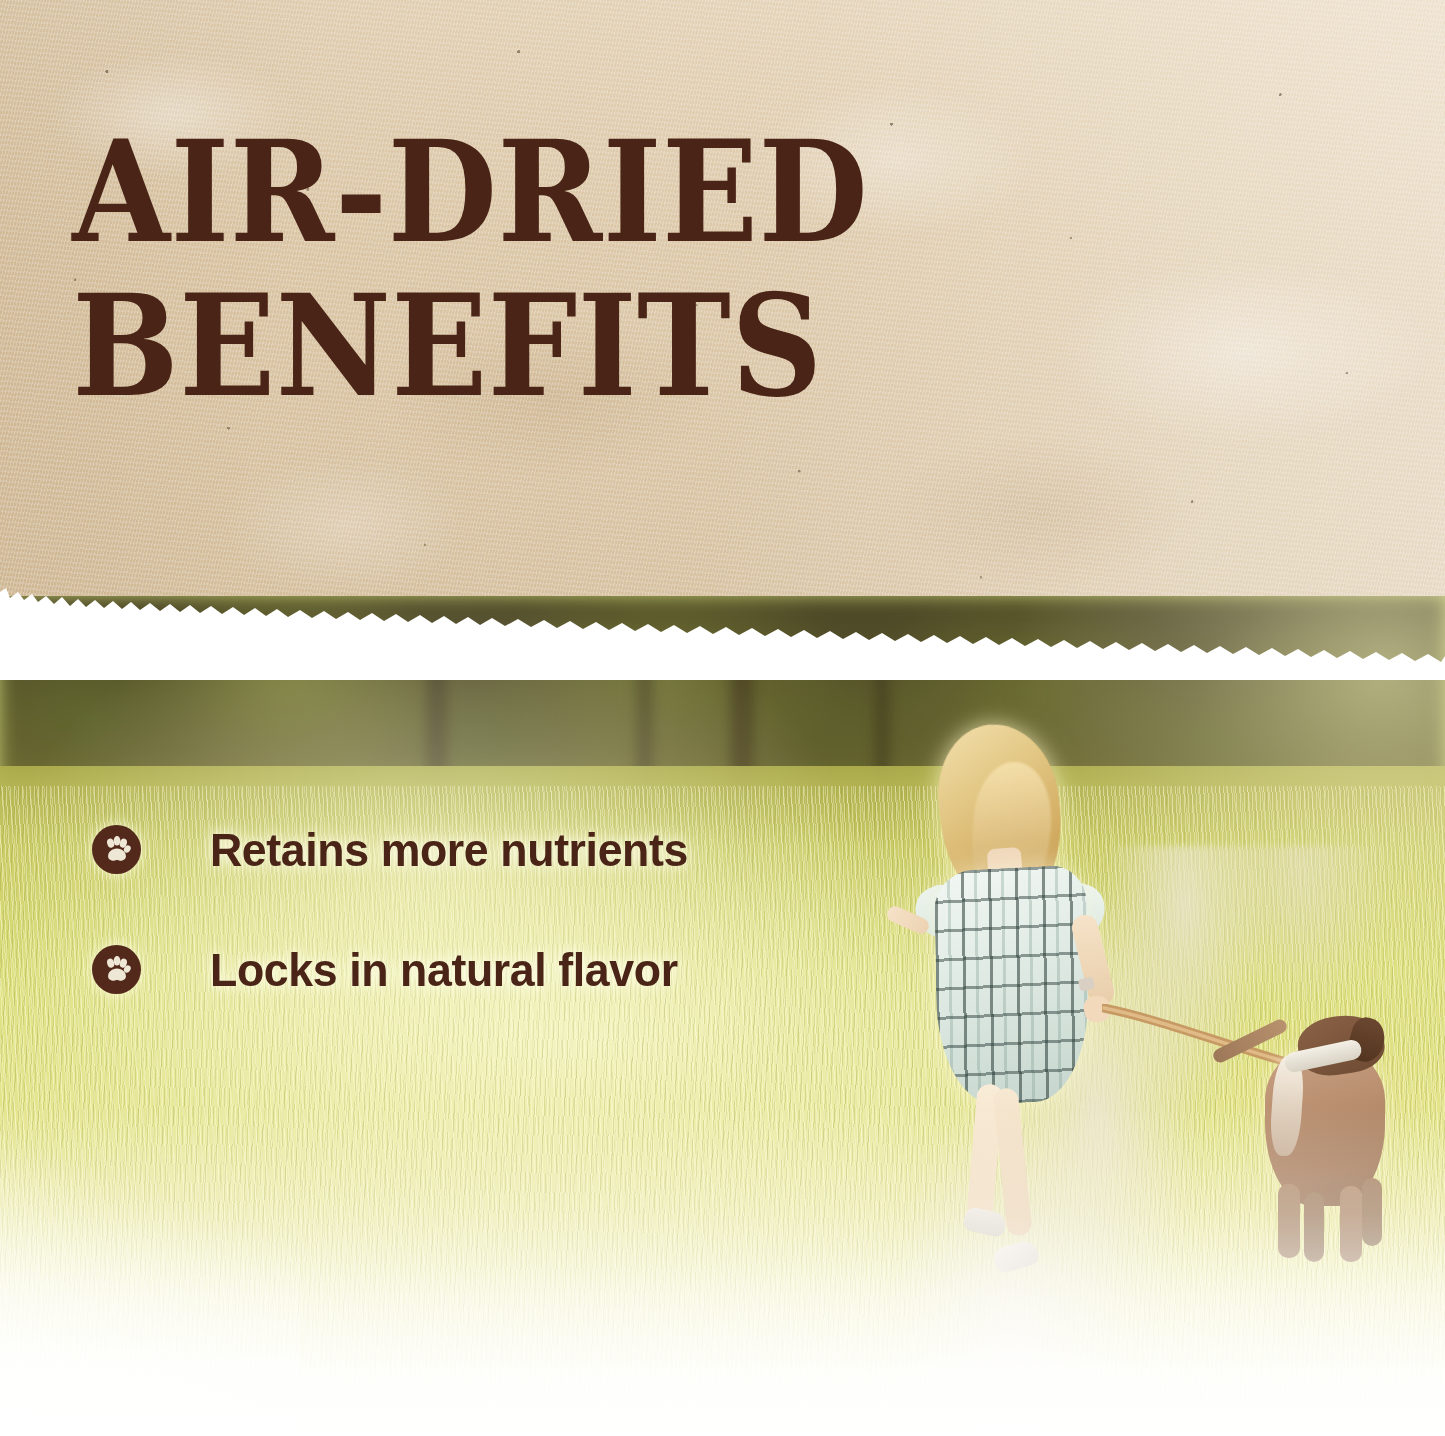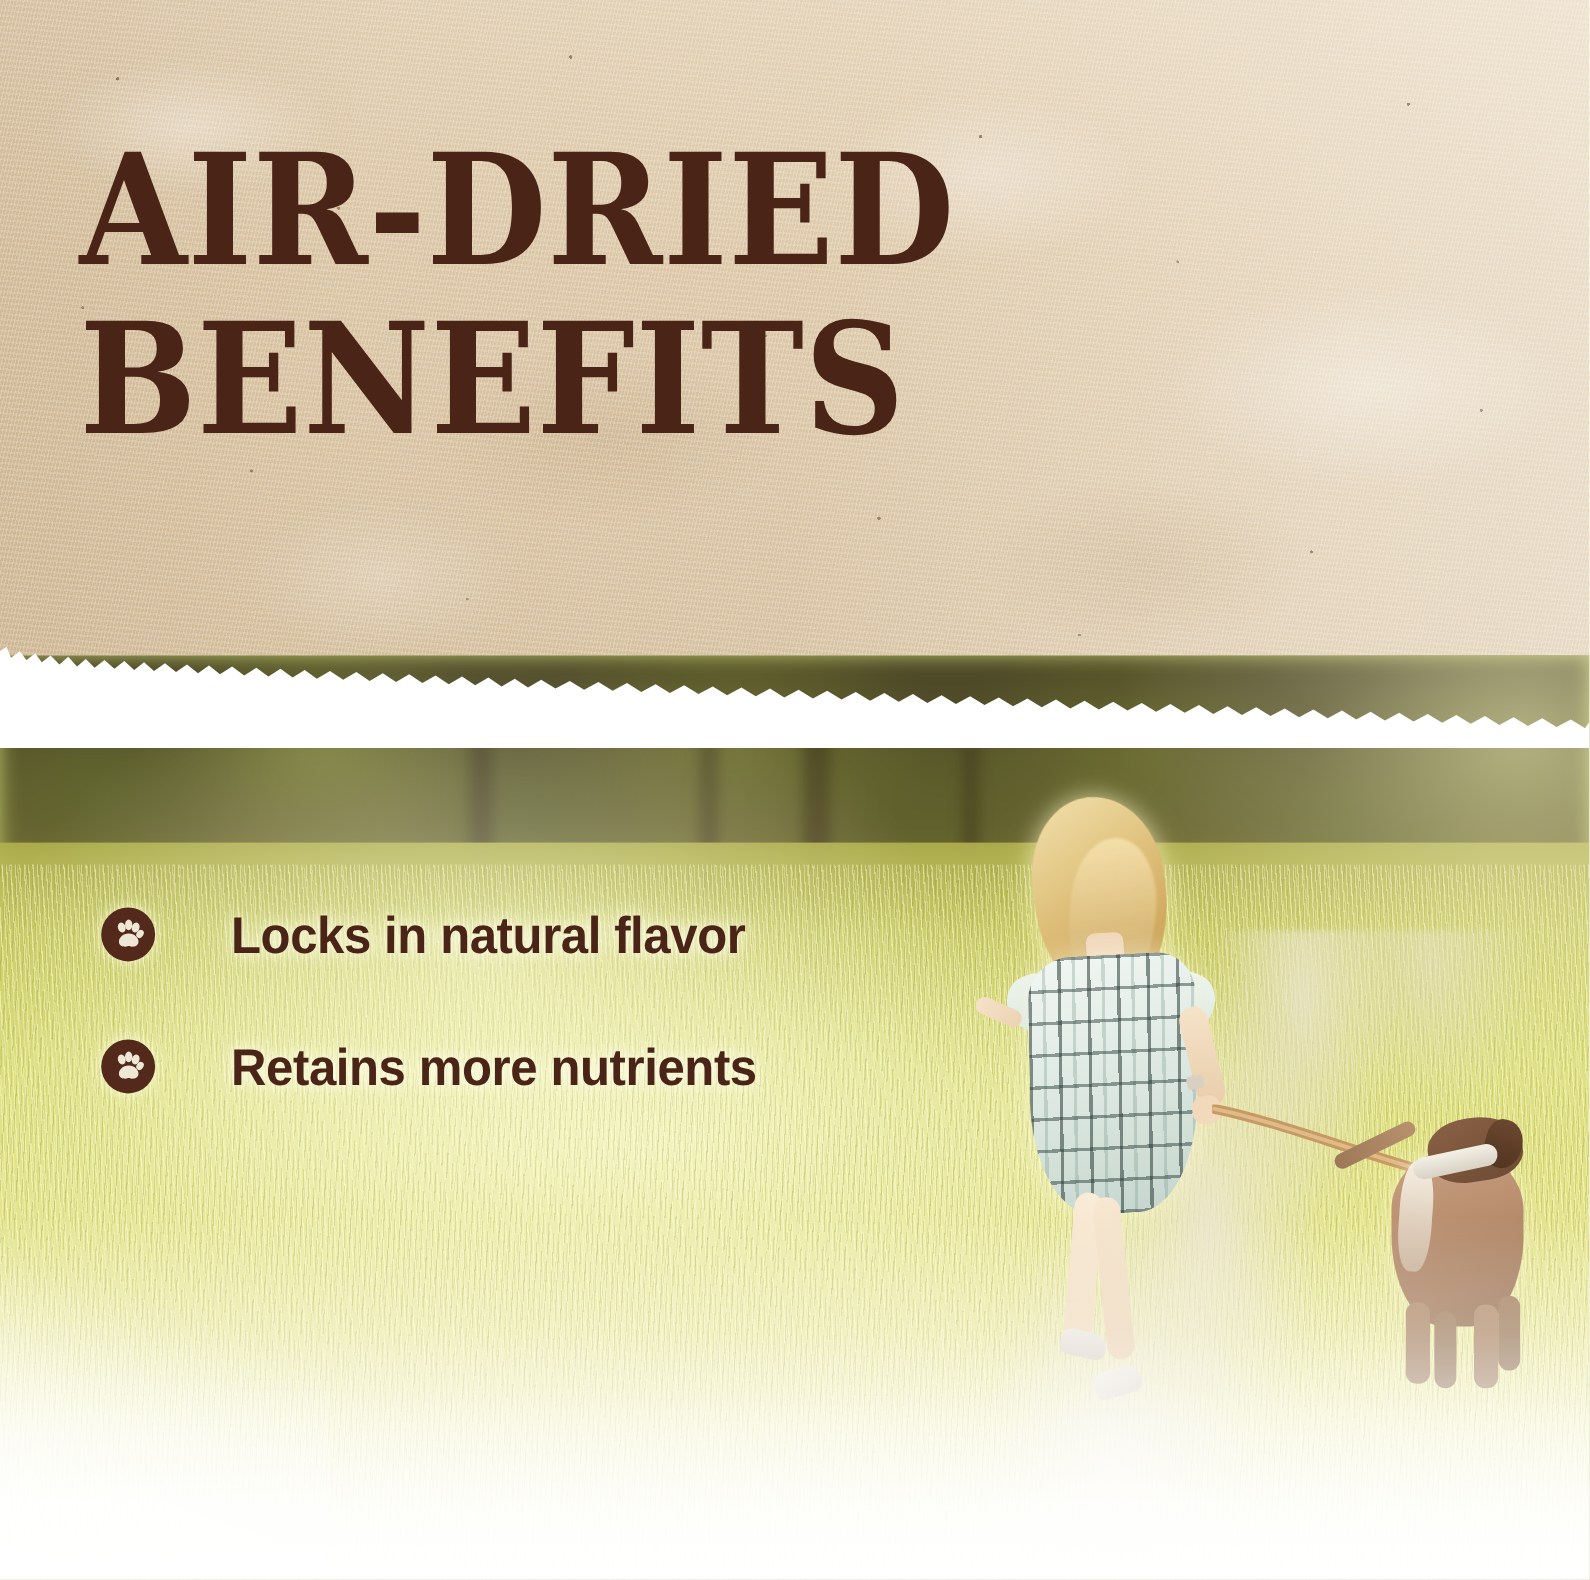--- a/index.html
+++ b/index.html
@@ -421,32 +421,32 @@
     <div class="bullet">
       <span class="paw-badge">
         <svg viewBox="0 0 64 64" xmlns="http://www.w3.org/2000/svg">
           <ellipse cx="18.5" cy="19.5" rx="7.4" ry="9.8" fill="#efe7d6" transform="rotate(-18 18.5 19.5)"></ellipse>
           <ellipse cx="32" cy="14.5" rx="7.2" ry="10.2" fill="#efe7d6"></ellipse>
           <ellipse cx="45.5" cy="19.5" rx="7.4" ry="9.8" fill="#efe7d6" transform="rotate(18 45.5 19.5)"></ellipse>
           <ellipse cx="54" cy="32" rx="6.6" ry="8.4" fill="#efe7d6" transform="rotate(34 54 32)"></ellipse>
           <path d="M32 31c11.6 0 19 8.4 19 16.2 0 6.2-5.4 9.6-12.4 9.6-3.2 0-4.8-1.1-6.6-1.1s-3.4 1.1-6.6 1.1C18.4 56.8 13 53.4 13 47.2 13 39.4 20.4 31 32 31z" fill="#efe7d6"></path>
         </svg>
       </span>
-      <span class="bullet-text">Locks in natural flavor</span>
+      <span class="bullet-text">Retains more nutrients</span>
     </div>
 
     <div class="bullet">
       <span class="paw-badge">
         <svg viewBox="0 0 64 64" xmlns="http://www.w3.org/2000/svg">
           <ellipse cx="18.5" cy="19.5" rx="7.4" ry="9.8" fill="#efe7d6" transform="rotate(-18 18.5 19.5)"></ellipse>
           <ellipse cx="32" cy="14.5" rx="7.2" ry="10.2" fill="#efe7d6"></ellipse>
           <ellipse cx="45.5" cy="19.5" rx="7.4" ry="9.8" fill="#efe7d6" transform="rotate(18 45.5 19.5)"></ellipse>
           <ellipse cx="54" cy="32" rx="6.6" ry="8.4" fill="#efe7d6" transform="rotate(34 54 32)"></ellipse>
           <path d="M32 31c11.6 0 19 8.4 19 16.2 0 6.2-5.4 9.6-12.4 9.6-3.2 0-4.8-1.1-6.6-1.1s-3.4 1.1-6.6 1.1C18.4 56.8 13 53.4 13 47.2 13 39.4 20.4 31 32 31z" fill="#efe7d6"></path>
         </svg>
       </span>
-      <span class="bullet-text">Retains more nutrients</span>
+      <span class="bullet-text">Locks in natural flavor</span>
     </div>
 
 
   </div>
 
 </div>
 
 </body></html>

